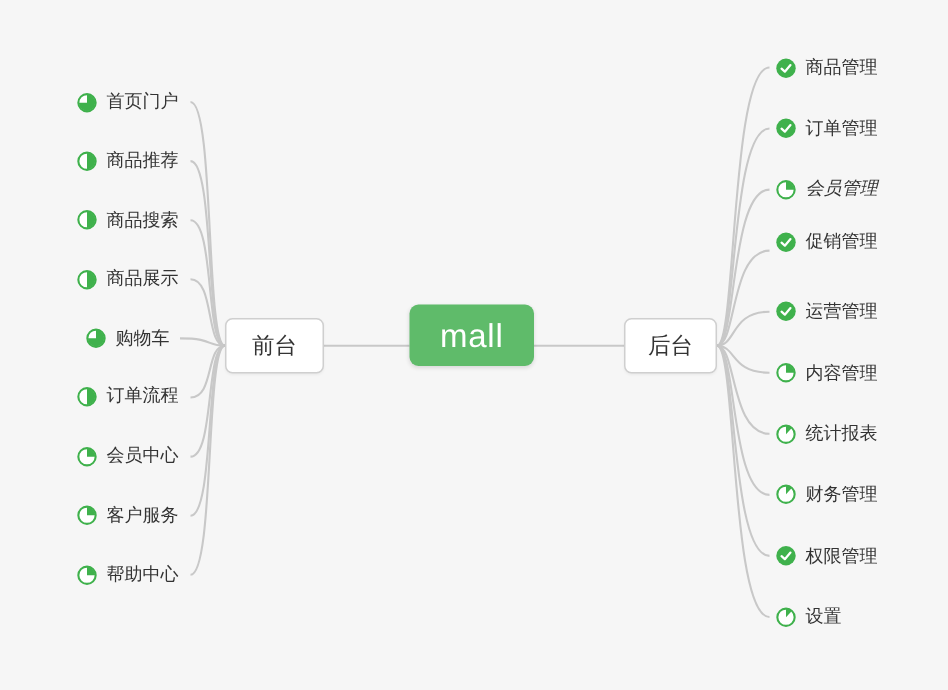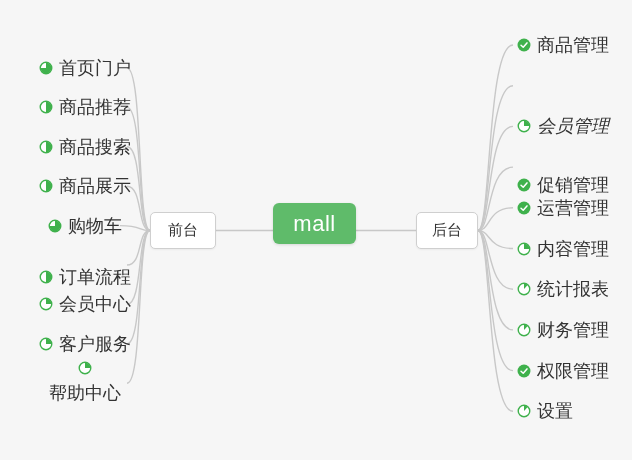--- a/index.html
+++ b/index.html
@@ -24,21 +24,21 @@
   .branch{
     top:212px;height:37px;background:#ffffff;
     border:1px solid var(--node-border,#cfcfcf);border-radius:5px;
     font-size:15px;color:var(--text-dark,#333);
     box-shadow:0 1px 2px rgba(0,0,0,.05);
   }
   .branch.front{left:150px;width:66px;}
   .branch.back{left:416px;width:62px;}
   .leaf{
     position:absolute;display:flex;align-items:center;gap:6px;
-    font-size:18px;color:var(--text-dark,#333);white-space:nowrap;cursor:default;
+    font-size:12px;color:var(--text-dark,#333);white-space:nowrap;cursor:default;
   }
   .leaf.left{left:85px;transform:translate(-50%,-50%);}
   .leaf.right{left:517px;transform:translateY(-50%);}
   .icon{width:14px;height:14px;display:inline-flex;flex:0 0 auto;}
   .icon svg{width:14px;height:14px;display:block;}
 </style>
 </head>
 <body>
 
 <div class="canvas">
@@ -105,21 +105,21 @@
       </div>
       <div class="leaf left" style="top: 225.6px;">
         <span class="icon">
           <svg viewBox="0 0 16 16">
             <circle cx="8" cy="8" r="6.6" fill="#ffffff" stroke="#3FB14C" stroke-width="1.6"></circle>
             <path d="M8 8 L8 1.8 A6.2 6.2 0 1 1 1.80 8.00 Z" fill="#3FB14C"></path>
           </svg>
         </span>
         <span>购物车</span>
       </div>
-      <div class="leaf left" style="top: 277px; align-items: center;">
+      <div class="leaf left" style="top: 264px; align-items: center;">
         <span class="icon">
           <svg viewBox="0 0 16 16">
             <circle cx="8" cy="8" r="6.6" fill="#ffffff" stroke="#3FB14C" stroke-width="1.6"></circle>
             <path d="M8 8 L8 1.8 A6.2 6.2 0 0 1 8.00 14.20 Z" fill="#3FB14C"></path>
           </svg>
         </span>
         <span>订单流程</span>
       </div>
       <div class="leaf left" style="top: 304.4px;">
         <span class="icon">
@@ -132,50 +132,59 @@
       </div>
       <div class="leaf left" style="top: 343.8px;">
         <span class="icon">
           <svg viewBox="0 0 16 16">
             <circle cx="8" cy="8" r="6.6" fill="#ffffff" stroke="#3FB14C" stroke-width="1.6"></circle>
             <path d="M8 8 L8 1.8 A6.2 6.2 0 0 1 14.20 8.00 Z" fill="#3FB14C"></path>
           </svg>
         </span>
         <span>客户服务</span>
       </div>
-      <div class="leaf left" style="top: 383.2px; flex-direction: column;">
+      <div class="leaf left" style="top: 383.2px;">
         <span class="icon">
           <svg viewBox="0 0 16 16">
             <circle cx="8" cy="8" r="6.6" fill="#ffffff" stroke="#3FB14C" stroke-width="1.6"></circle>
             <path d="M8 8 L8 1.8 A6.2 6.2 0 0 1 14.20 8.00 Z" fill="#3FB14C"></path>
           </svg>
         </span>
         <span>帮助中心</span>
       </div>
     </div>
   <div class="group" id="back-items">
       <div class="leaf right" style="top: 45px;">
         <span class="icon">
           <svg viewBox="0 0 16 16">
             <circle cx="8" cy="8" r="7.4" fill="#3FB14C"></circle>
             <path d="M4.6 8.3 L7.1 10.6 L11.4 5.6" fill="none" stroke="#fff" stroke-width="1.7" stroke-linecap="round" stroke-linejoin="round"></path>
           </svg>
         </span>
         <span>商品管理</span>
       </div>
+      <div class="leaf right" style="top: 85.7px;">
+        <span class="icon">
+          <svg viewBox="0 0 16 16">
+            <circle cx="8" cy="8" r="7.4" fill="#3FB14C"></circle>
+            <path d="M4.6 8.3 L7.1 10.6 L11.4 5.6" fill="none" stroke="#fff" stroke-width="1.7" stroke-linecap="round" stroke-linejoin="round"></path>
+          </svg>
+        </span>
+        <span>订单管理</span>
+      </div>
       <div class="leaf right" style="top: 126.4px; font-style: italic;">
         <span class="icon">
           <svg viewBox="0 0 16 16">
             <circle cx="8" cy="8" r="6.6" fill="#ffffff" stroke="#3FB14C" stroke-width="1.6"></circle>
             <path d="M8 8 L8 1.8 A6.2 6.2 0 0 1 14.20 8.00 Z" fill="#3FB14C"></path>
           </svg>
         </span>
         <span>会员管理</span>
       </div>
-      <div class="leaf right" style="top: 185px; text-align: center;">
+      <div class="leaf right" style="top: 161px; text-align: center;">
         <span class="icon">
           <svg viewBox="0 0 16 16">
             <circle cx="8" cy="8" r="7.4" fill="#3FB14C"></circle>
             <path d="M4.6 8.3 L7.1 10.6 L11.4 5.6" fill="none" stroke="#fff" stroke-width="1.7" stroke-linecap="round" stroke-linejoin="round"></path>
           </svg>
         </span>
         <span>促销管理</span>
       </div>
       <div class="leaf right" style="top: 207.8px;">
         <span class="icon">

